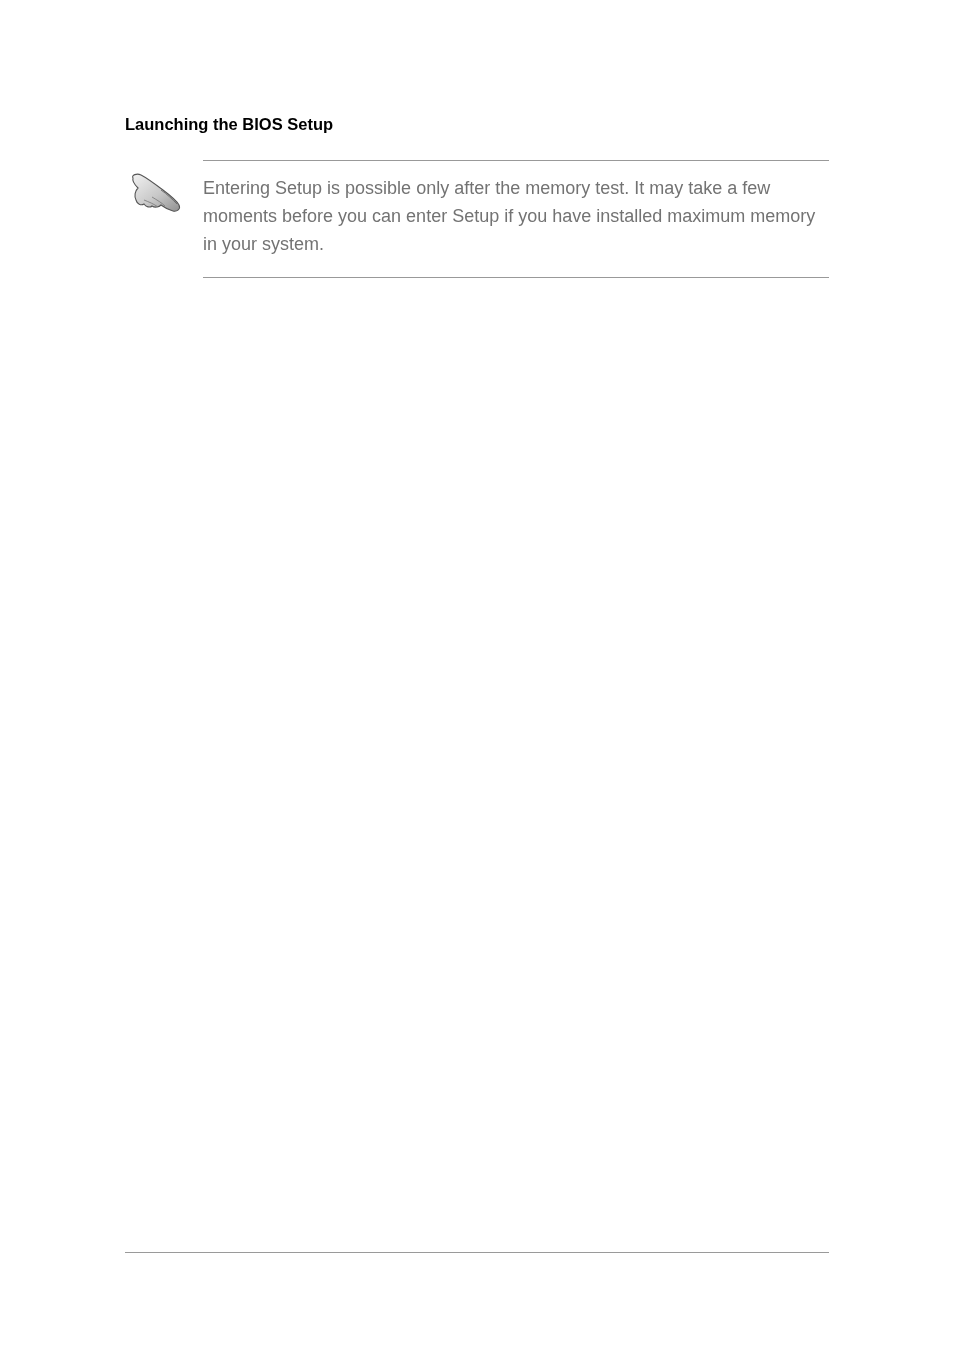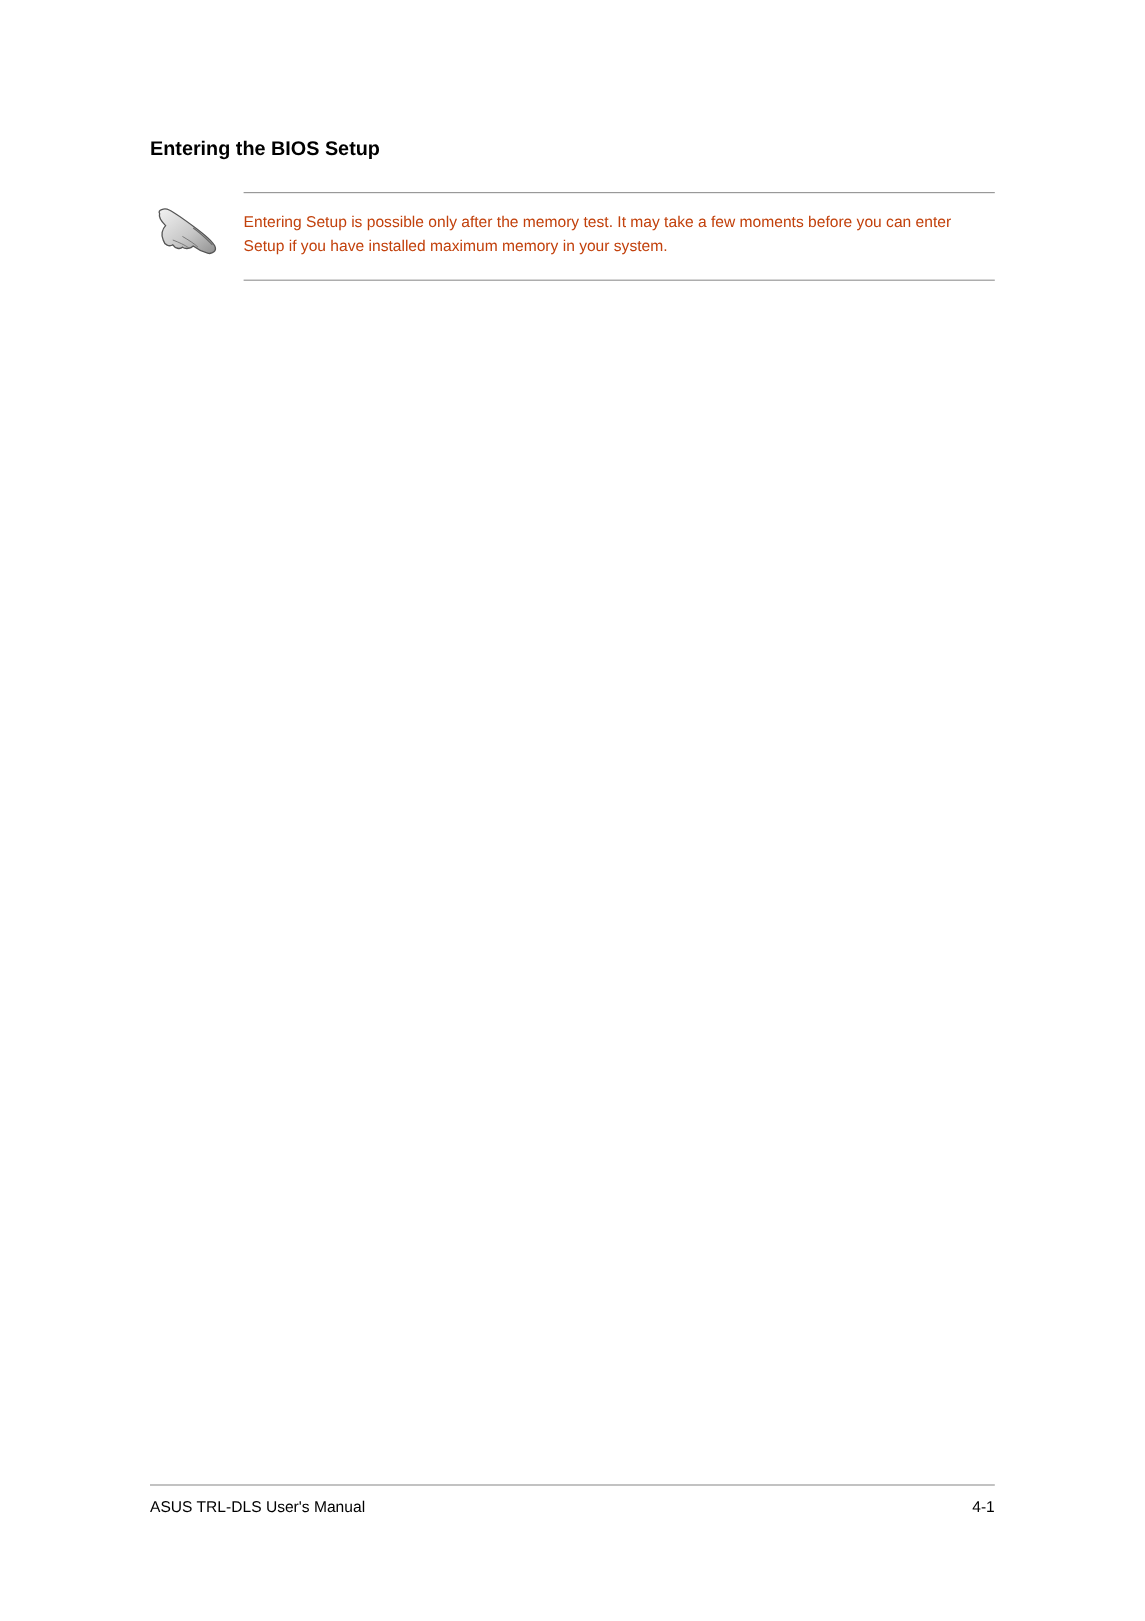--- a/index.html
+++ b/index.html
@@ -39,23 +39,23 @@
       flex-shrink: 0;
       padding-top: 12px;
     }
     .note-text-wrap {
       flex: 1;
       border-top: 1px solid #999;
       border-bottom: 1px solid #999;
       padding: 14px 0 18px 0;
     }
     .note-text {
-      font-size: 13px;
+      font-size: 18px;
       line-height: 1.55;
-      color: #c2410c;
+      color: #737373;
     }
     .footer-area {
       position: absolute;
       bottom: 88px;
       left: 125px;
       right: 125px;
     }
     .footer-rule {
       border: none;
       border-top: 1px solid #9a9a9a;
@@ -65,21 +65,21 @@
       display: flex;
       justify-content: space-between;
       font-size: 13px;
       color: #000;
     }
   </style>
 </head>
 <body>
 
 <div class="page-content">
-  <h2 class="heading">Entering the BIOS Setup</h2>
+  <h2 class="heading">Launching the BIOS Setup</h2>
 
   <div class="note-block">
     <div class="note-icon-wrap">
       <span>
         <svg width="60" height="44" viewBox="0 0 60 44">
           <defs>
             <linearGradient id="handgrad" x1="0%" y1="0%" x2="100%" y2="100%">
               <stop offset="0%" stop-color="#f2f2f2"></stop>
               <stop offset="55%" stop-color="#c8c8c8"></stop>
               <stop offset="100%" stop-color="#909090"></stop>
@@ -93,17 +93,13 @@
       </span>
     </div>
     <div class="note-text-wrap">
       <p class="note-text">Entering Setup is possible only after the memory test. It may take a few moments before you can enter Setup if you have installed maximum memory in your system.</p>
     </div>
   </div>
 </div>
 
 <div class="footer-area">
   <hr class="footer-rule">
-  <div class="footer-line">
-    <span>ASUS TRL-DLS User's Manual</span>
-    <span>4-1</span>
-  </div>
 </div>
 
 </body></html>

